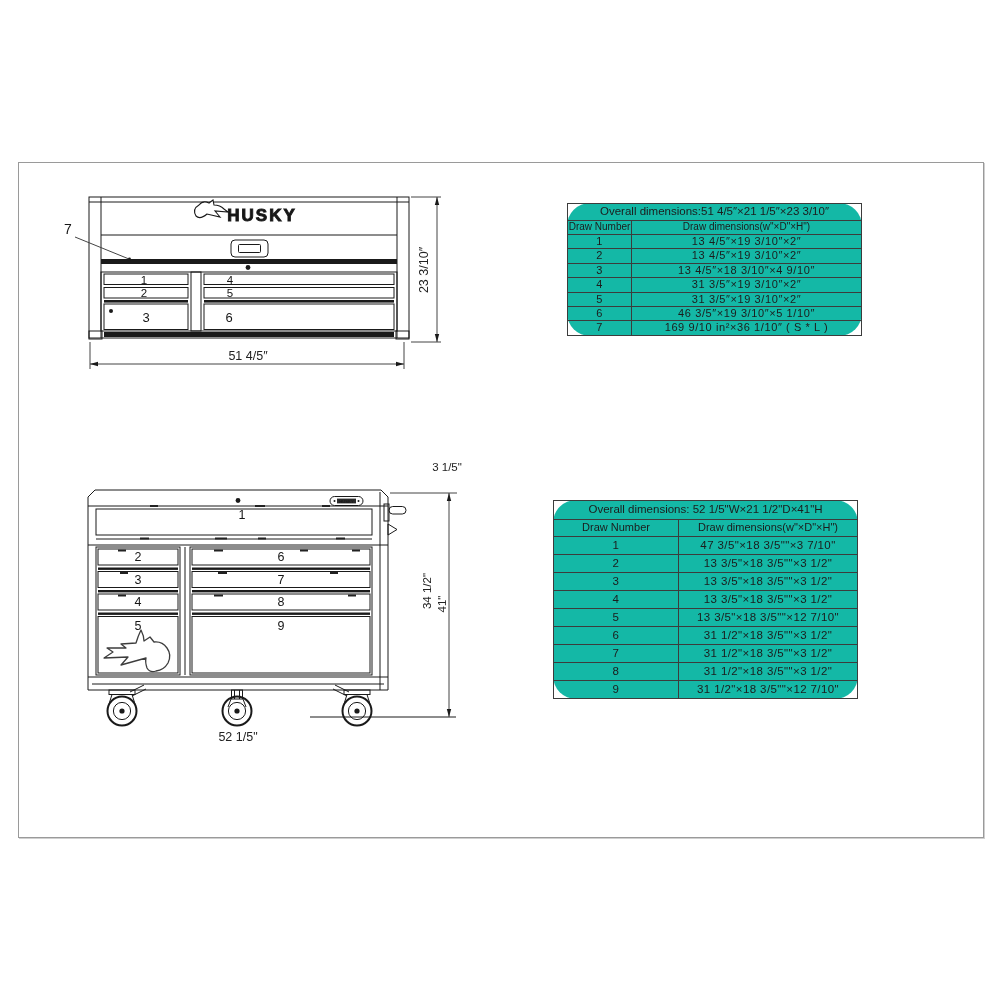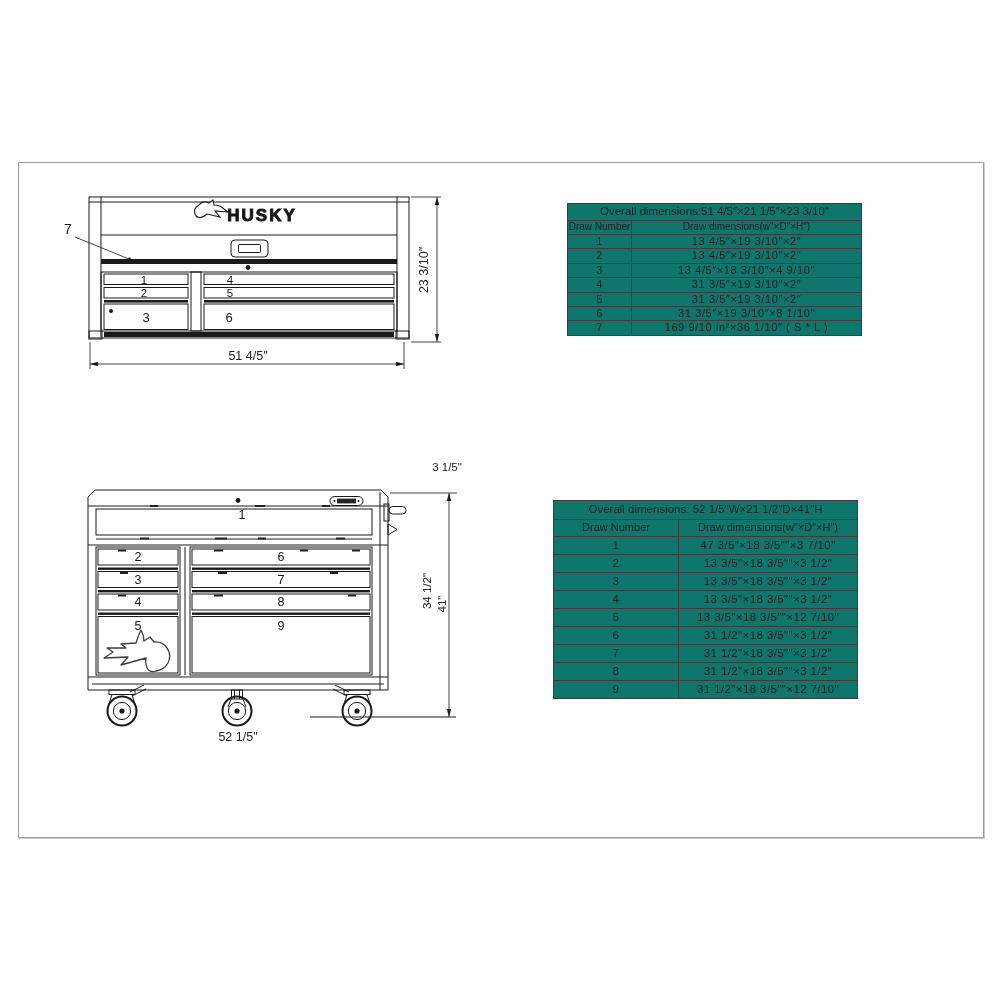--- a/index.html
+++ b/index.html
@@ -2,21 +2,21 @@
 <html><head>
 <meta charset="utf-8">
 <style>
   html,body{margin:0;padding:0;background:#fff;}
   .page{position:relative;width:1000px;height:1000px;background:#ffffff;overflow:hidden;
         font-family:"Liberation Sans",sans-serif;color:#1c1c1c;}
   .frame{position:absolute;left:18px;top:162px;width:964px;height:674px;
          border:1px solid #9a9a9a;box-shadow:1px 1px 0 #cfcfcf;background:#fff;}
   svg{position:absolute;overflow:visible;}
   svg text{font-family:"Liberation Sans",sans-serif;fill:#161616;}
-  .spec-table{position:absolute;border-collapse:collapse;table-layout:fixed;background:#0f766e;}
+  .spec-table{position:absolute;border-collapse:collapse;table-layout:fixed;background:#14b8a6;border-radius:23px;}
   .spec-table td{border:1px solid #3c3c3c;text-align:center;vertical-align:middle;
                  padding:0;line-height:1.02;white-space:nowrap;overflow:hidden;color:#1c1c1c;}
   #chest-table{left:567px;top:203px;width:295px;}
   #chest-table td.title{font-size:11.5px;height:16px;}
   #chest-table td.colhead{font-size:10px;height:13px;}
   #chest-table td.data{font-size:11px;height:13.4px;letter-spacing:.6px;}
   #cabinet-table{left:553px;top:500px;width:305px;}
   #cabinet-table td.title{font-size:11.5px;height:18px;}
   #cabinet-table td.colhead{font-size:11px;height:16px;}
   #cabinet-table td.data{font-size:11.5px;height:17px;letter-spacing:.4px;}
@@ -135,21 +135,21 @@
     <tr>
           <td class="data">4</td>
           <td class="data">31 3/5″×19 3/10″×2″</td>
         </tr>
     <tr>
           <td class="data">5</td>
           <td class="data">31 3/5″×19 3/10″×2″</td>
         </tr>
     <tr>
           <td class="data">6</td>
-          <td class="data">31 3/5″×19 3/10″×8 1/10″</td>
+          <td class="data">46 3/5″×19 3/10″×5 1/10″</td>
         </tr>
     <tr>
           <td class="data">7</td>
           <td class="data">169 9/10 in²×36 1/10″ ( S * L )</td>
         </tr>
   </tbody>
     </table>
 
   <svg id="cabinet-svg" style="left:60px;top:448px;" width="425" height="302" viewBox="60 448 425 302">
 

